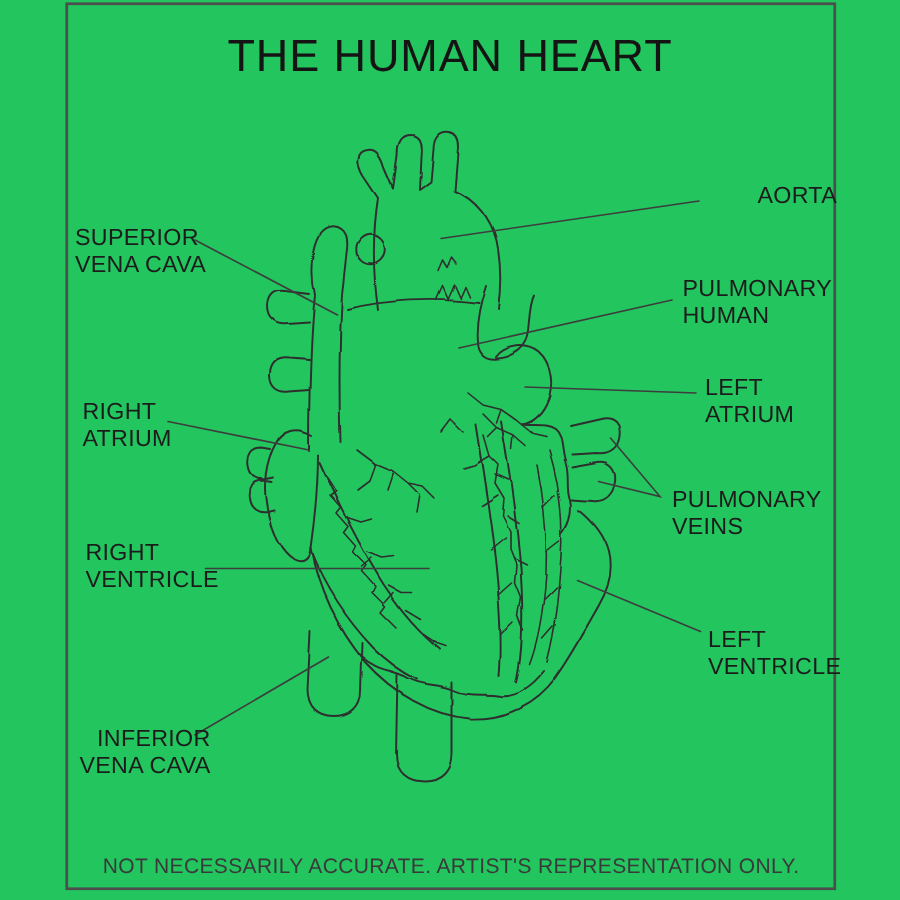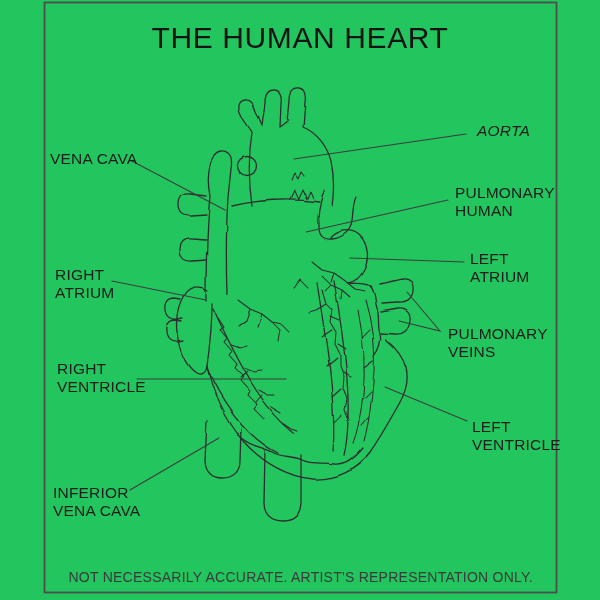--- a/index.html
+++ b/index.html
@@ -70,35 +70,36 @@
       <path d="M306,232 L448,200"></path>
       <path d="M350,258 L464,262"></path>
       <path d="M407,292 L440,331 L399,321"></path>
       <path d="M385,387 L467,421"></path>
     </g>
   </svg>
 
   <div class="title">THE HUMAN HEART</div>
 
   <div class="lbl" style="left:50px;top:150px;">
+    <div>SUPERIOR</div>
     <div>VENA CAVA</div>
   </div>
   <div class="lbl" style="left:55px;top:266px;">
     <div>RIGHT</div>
     <div>ATRIUM</div>
   </div>
   <div class="lbl" style="left:57px;top:360px;">
     <div>RIGHT</div>
     <div>VENTRICLE</div>
   </div>
-  <div class="lbl" style="left:53px;top:484px;">
+  <div class="lbl" style="left:53px;top:484px;text-align:right;">
     <div>INFERIOR</div>
     <div>VENA CAVA</div>
   </div>
-  <div class="lbl" style="left:477px;top:122px;font-style:italic;">
+  <div class="lbl" style="left:505px;top:122px;">
     <div>AORTA</div>
   </div>
   <div class="lbl" style="left:455px;top:184px;">
     <div>PULMONARY</div>
     <div>HUMAN</div>
   </div>
   <div class="lbl" style="left:470px;top:250px;">
     <div>LEFT</div>
     <div>ATRIUM</div>
   </div>

